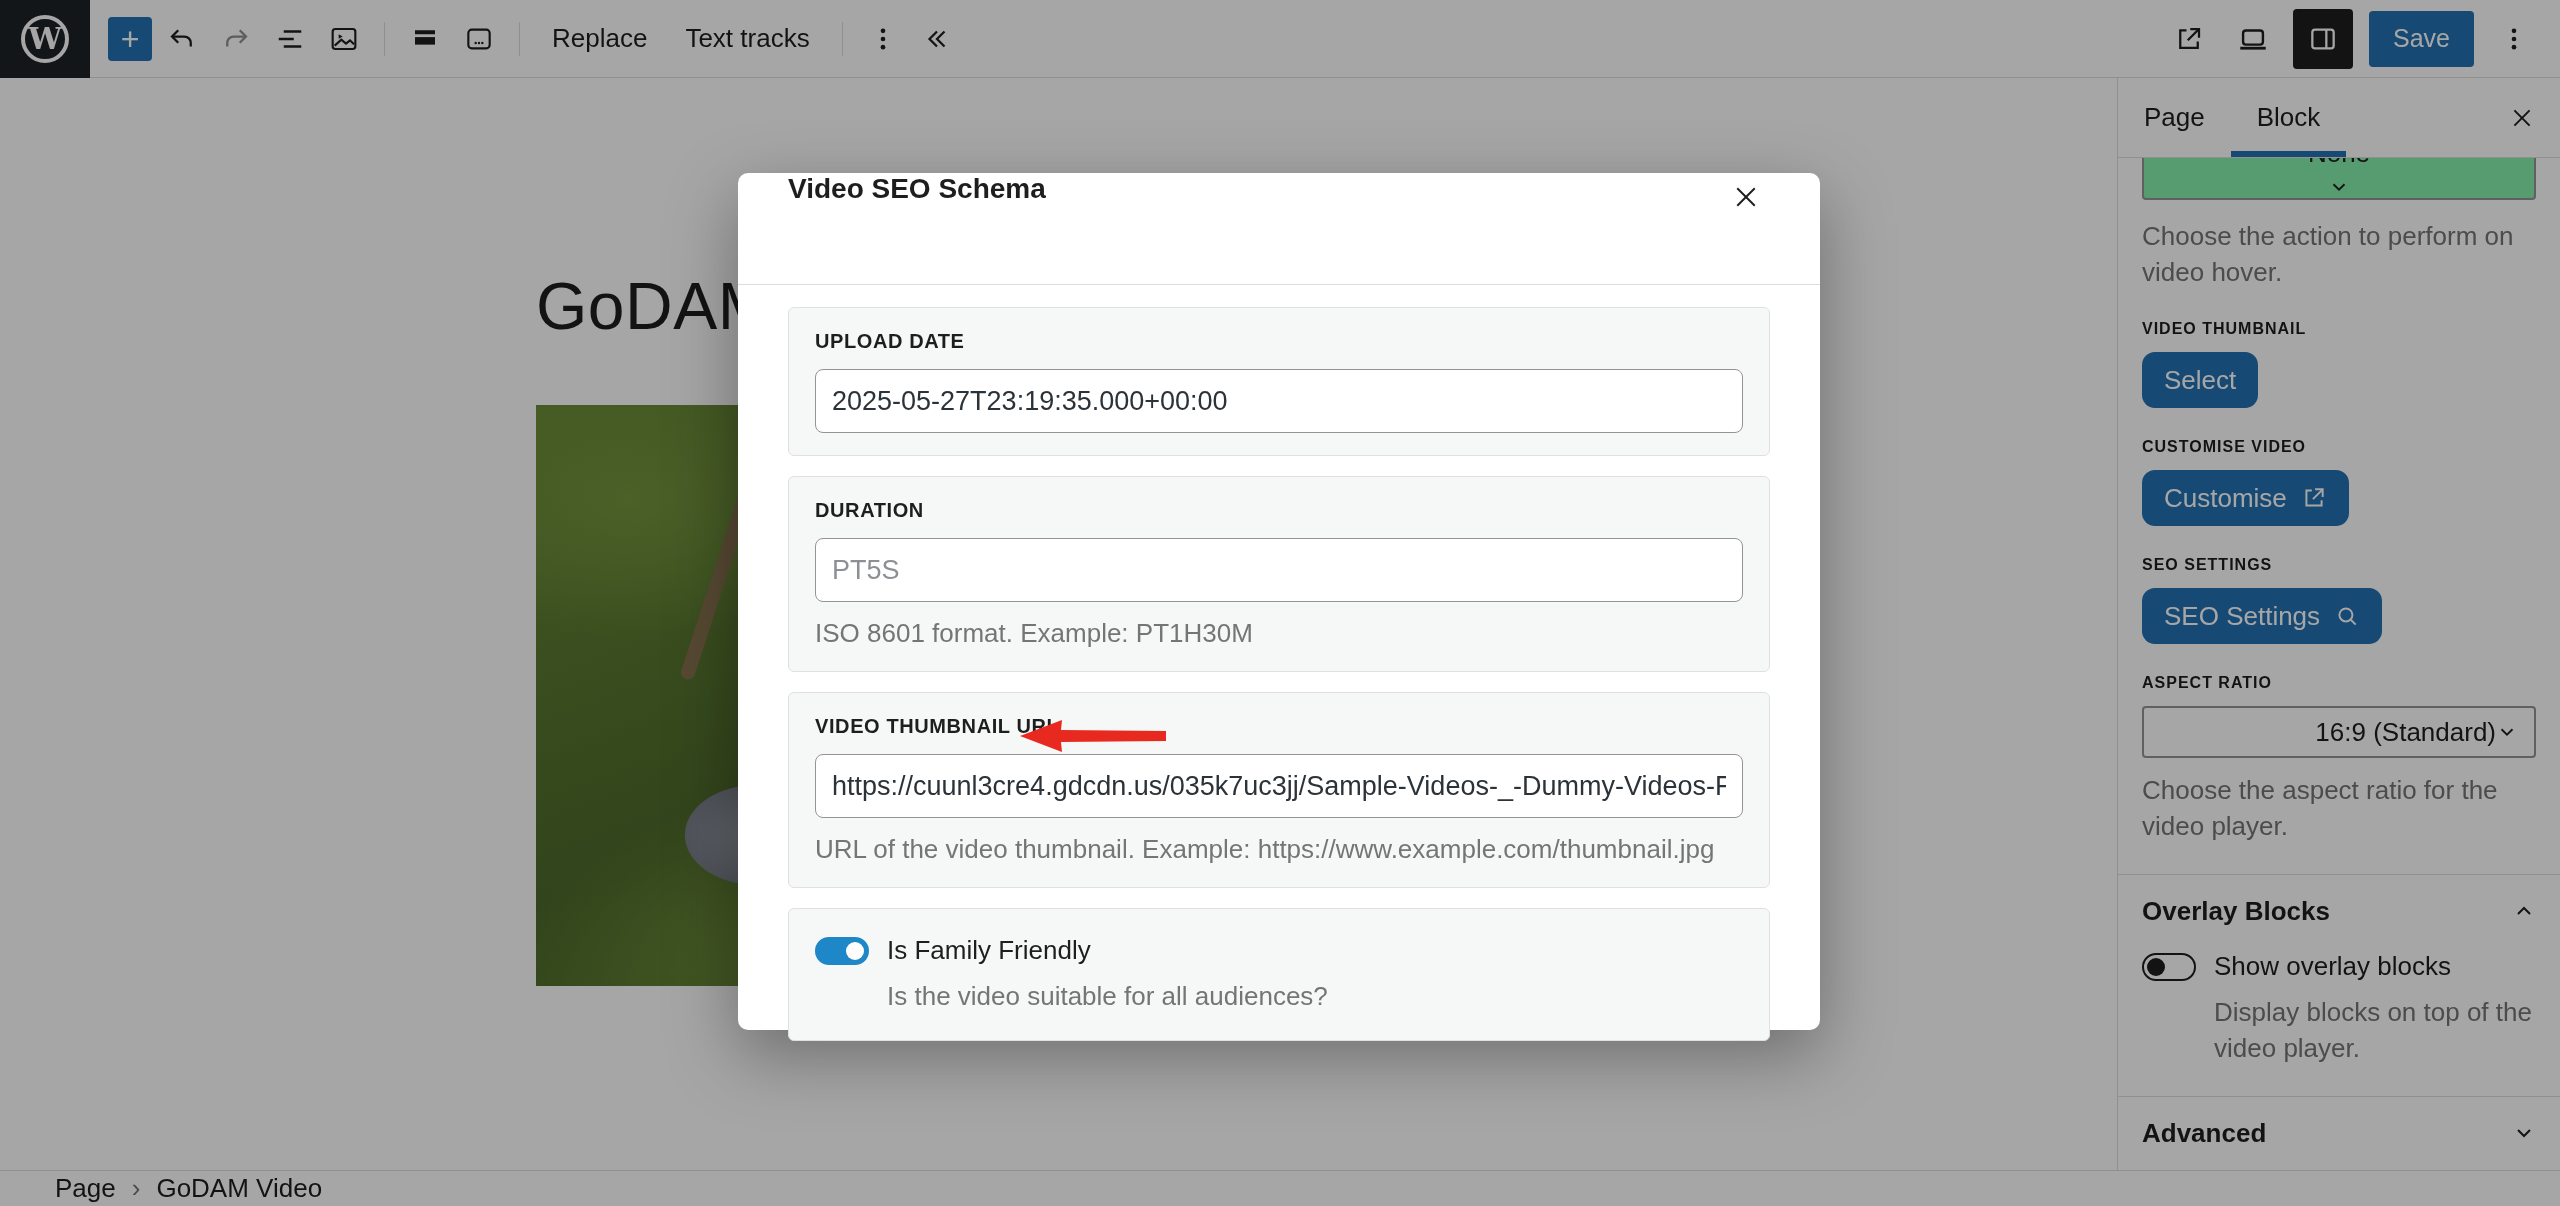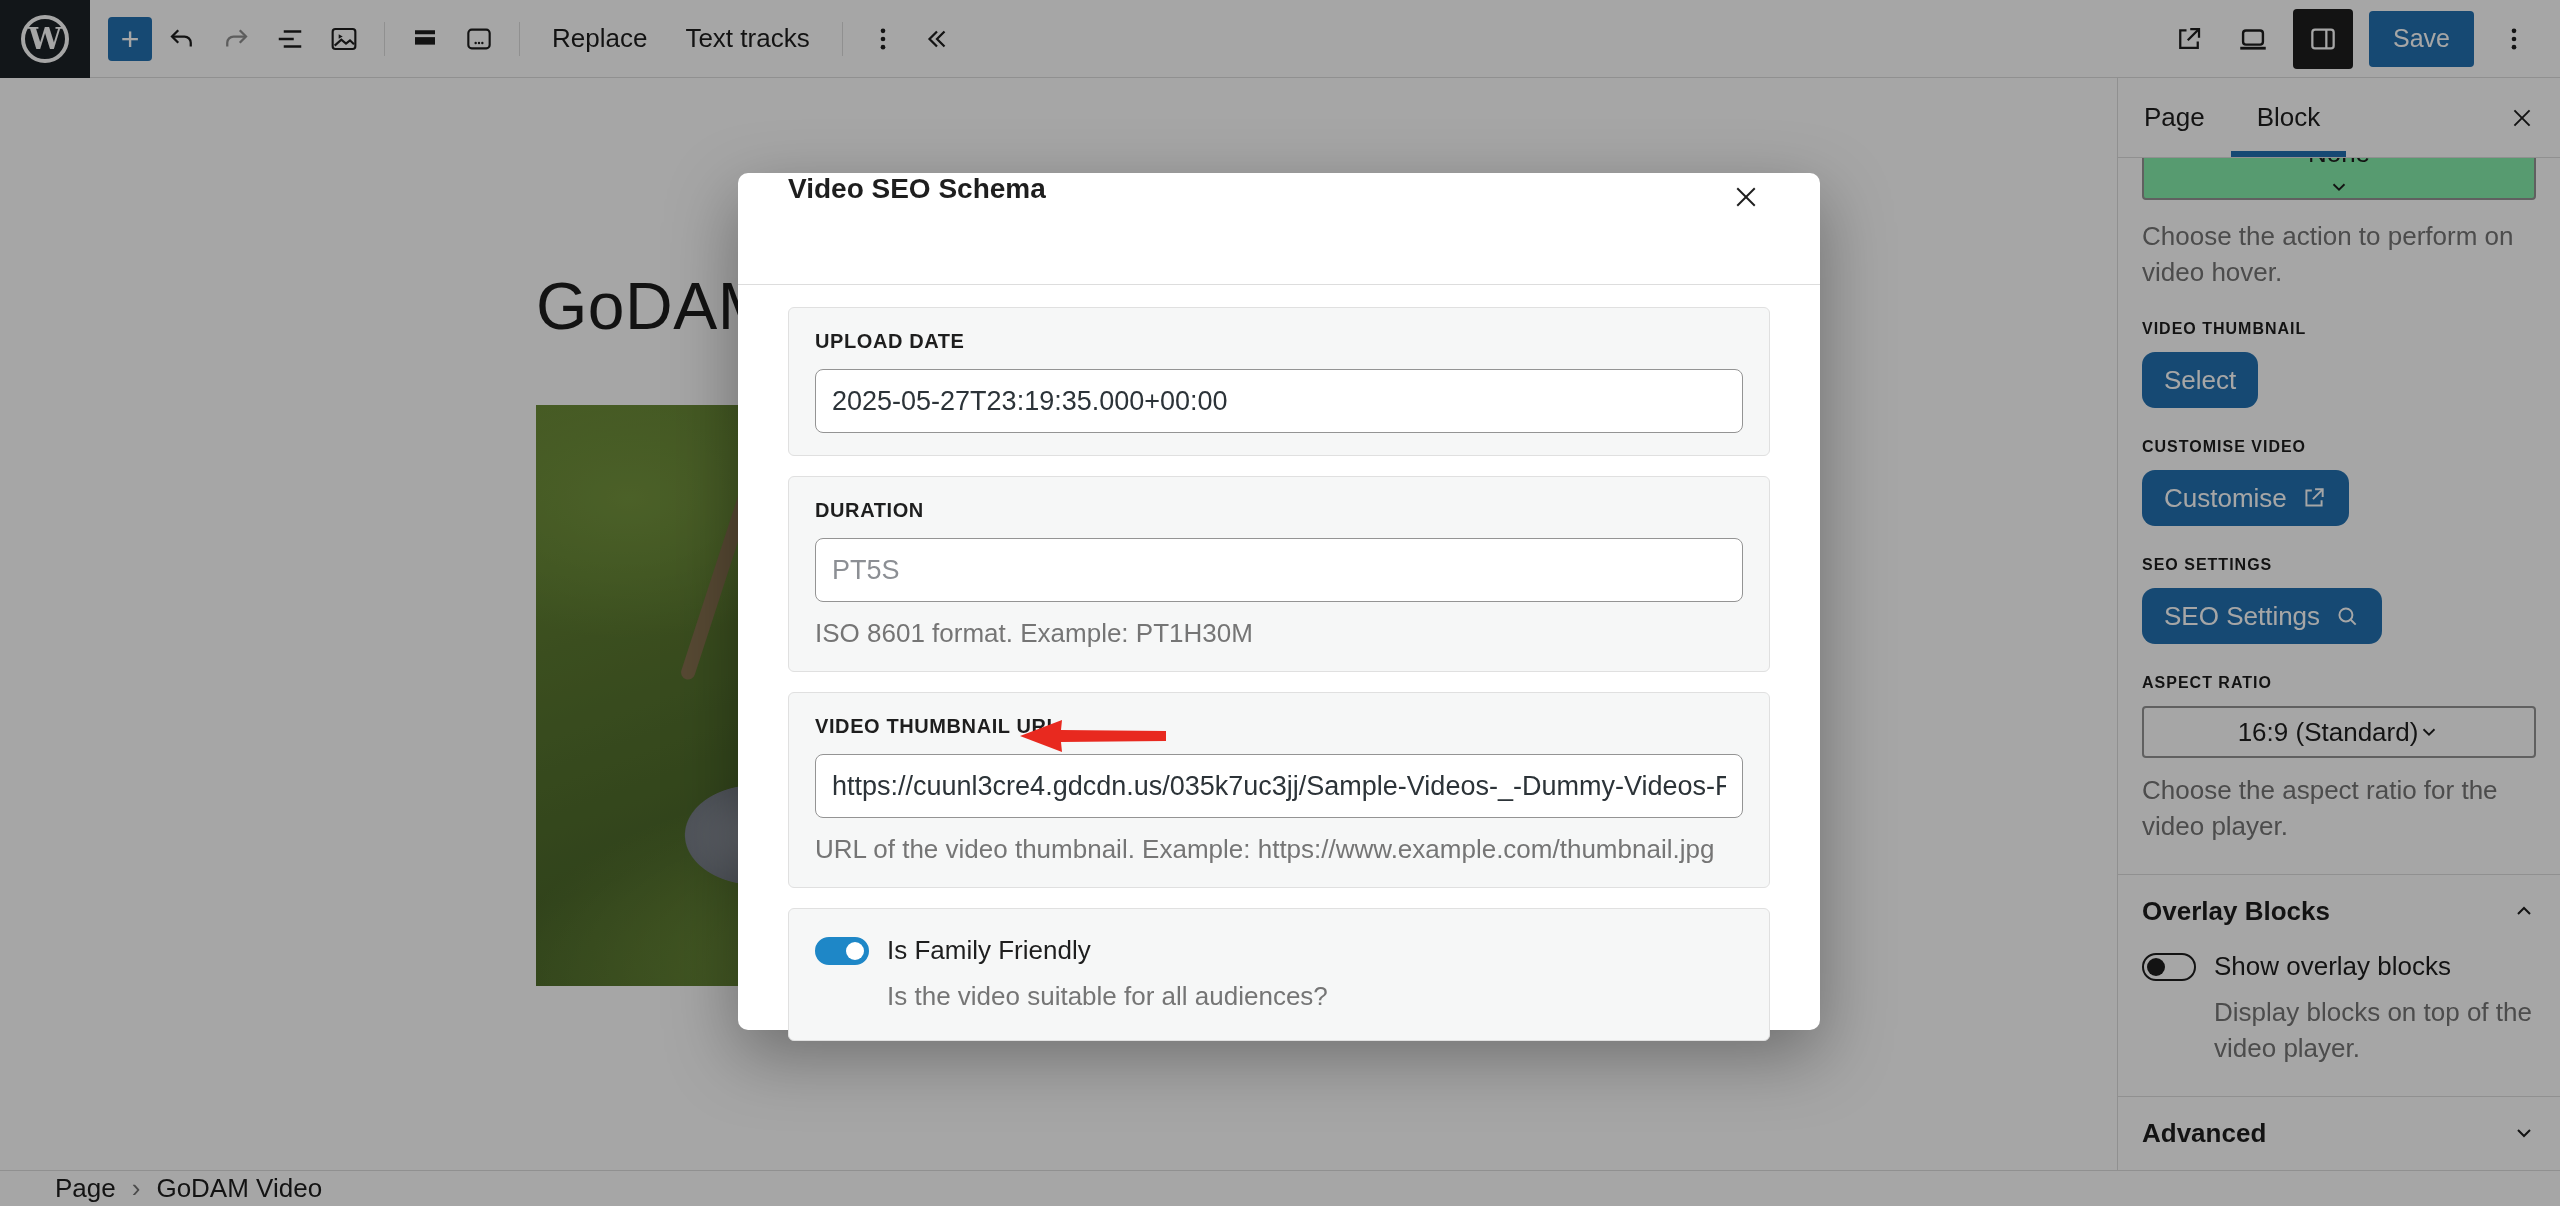--- a/index.html
+++ b/index.html
@@ -58,21 +58,21 @@
               display:flex; align-items:center; justify-content:center; cursor:pointer; }
   .sb-body { padding:0 0 10px 0; }
   .cutoff-wrap { margin:0 24px; height:46px; overflow:hidden; position:relative; }
   .cutoff-select { position:absolute; top:-22px; left:0; right:0; height:64px; border:2px solid #949494; border-radius:4px;
                    display:flex; align-items:center; justify-content:space-between; padding:0 16px; font-size:26px; background:#86efac; cursor:pointer;flex-direction:column; }
   .sb-help { margin:14px 24px 0; font-size:26px; line-height:36px; color:#757575; }
   .sb-label { margin:30px 24px 14px; font-size:16px; letter-spacing:1px; font-weight:700; text-transform:uppercase; color:#1e1e1e; }
   .sb-btn { margin-left:24px; display:inline-flex; align-items:center; gap:14px; background:#2271b1; color:#fff; border:none;
             border-radius:13px; font-size:26px; height:56px; padding:0 22px; cursor:pointer; }
   .aspect-select { margin:0 24px; height:52px; border:2px solid #949494; border-radius:4px; display:flex; align-items:center;
-                   justify-content:center; padding:0 16px; font-size:26px; background:#fff; cursor:pointer; }
+                   justify-content:flex-end; padding:0 16px; font-size:26px; background:#fff; cursor:pointer; }
   .sb-divider { border-top:1px solid #ddd; margin-top:30px; }
   .panel-header { height:72px; display:flex; align-items:center; justify-content:space-between; padding:0 24px;
                   font-size:26px; font-weight:600; background:none; border:none; width:100%; cursor:pointer; color:#1e1e1e; }
   .panel-body { padding:4px 24px 26px; }
   .toggle-row { display:flex; align-items:center; gap:18px; }
   .toggle-label { font-size:26px; color:#1e1e1e; }
   .toggle { position:relative; width:54px; height:28px; border-radius:15px; flex:0 0 auto; cursor:pointer; }
   .toggle.state-off { background:#fff; border:2px solid #1e1e1e; }
   .toggle.state-off .knob { position:absolute; left:3px; top:3px; width:18px; height:18px; border-radius:50%; background:#1e1e1e; }
   .toggle.state-on { background:#1e87c7; border:2px solid #1e87c7; }

